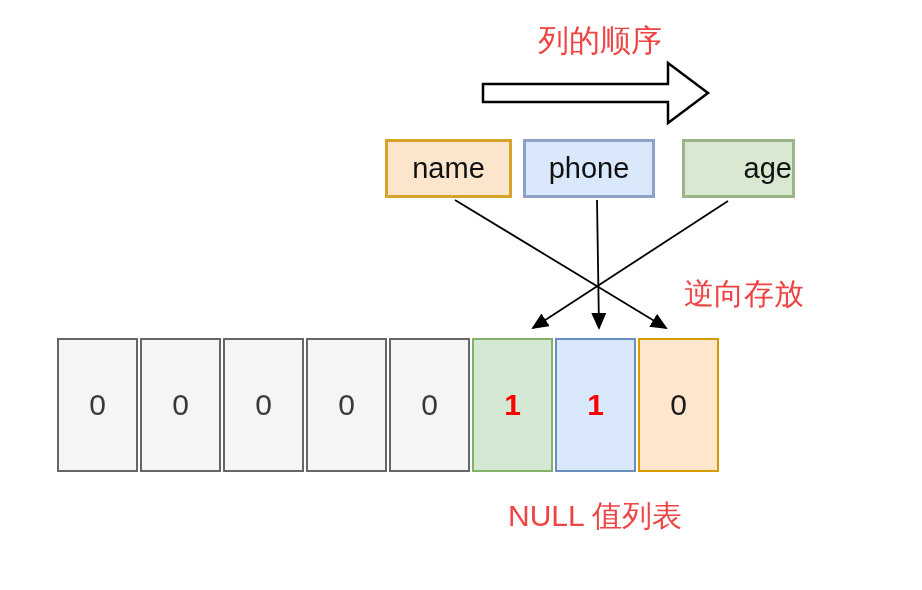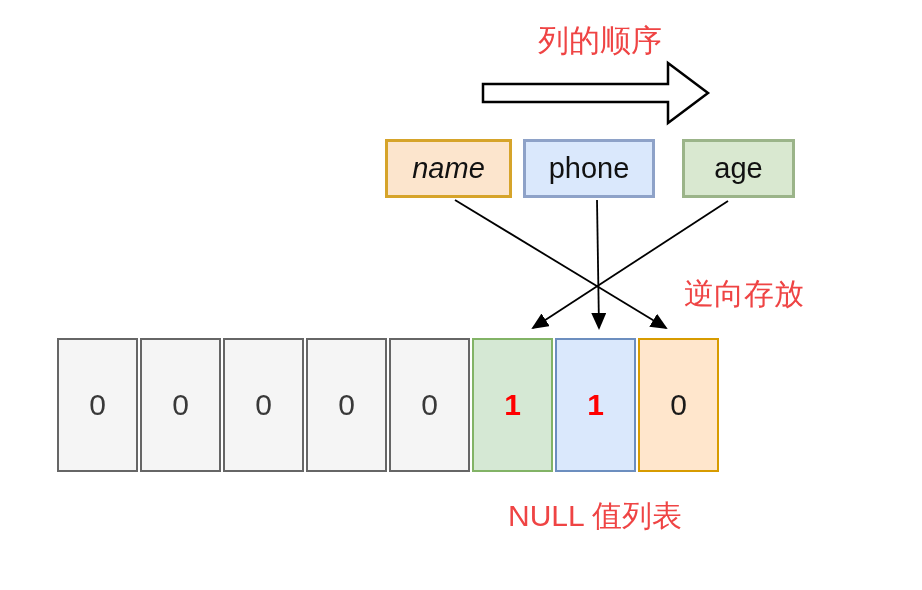--- a/index.html
+++ b/index.html
@@ -88,27 +88,27 @@
 
     <polygon points="483,84 668,84 668,63 708,93 668,123 668,102 483,102" fill="#ffffff" stroke="#000000" stroke-width="2.5" stroke-linejoin="miter"></polygon>
 
     <line x1="455" y1="200" x2="666" y2="328" stroke="#000000" stroke-width="1.8" marker-end="url(#arrowhead)"></line>
     <line x1="597" y1="200" x2="599" y2="328" stroke="#000000" stroke-width="1.8" marker-end="url(#arrowhead)"></line>
     <line x1="728" y1="201" x2="533" y2="328" stroke="#000000" stroke-width="1.8" marker-end="url(#arrowhead)"></line>
   </svg>
 
   <div class="label label-column-order">列的顺序</div>
 
-  <div class="chip chip-name" style="background: rgb(252, 229, 205); border-color: rgb(214, 164, 42); font-style: italic;">
+  <div class="chip chip-name" style="background: rgb(252, 229, 205); border-color: rgb(214, 164, 42);">
     <span>name</span>
   </div>
   <div class="chip chip-phone" style="background: rgb(218, 232, 252); border-color: rgb(142, 162, 200);">
     <span>phone</span>
   </div>
-  <div class="chip chip-age" style="background: rgb(217, 232, 208); border-color: rgb(155, 180, 137);">
+  <div class="chip chip-age" style="background: rgb(217, 232, 208); border-color: rgb(155, 180, 137); justify-content: flex-end;">
     <span>age</span>
   </div>
 
   <div class="label label-reverse">逆向存放</div>
 
   <div class="bit-row">
       <div class="cell" style="background: rgb(245, 245, 245); border-color: rgb(102, 102, 102); color: rgb(56, 56, 56);">0</div>
       <div class="cell" style="background: rgb(245, 245, 245); border-color: rgb(102, 102, 102); color: rgb(56, 56, 56);">0</div>
       <div class="cell" style="background: rgb(245, 245, 245); border-color: rgb(102, 102, 102); color: rgb(56, 56, 56);">0</div>
       <div class="cell" style="background: rgb(245, 245, 245); border-color: rgb(102, 102, 102); color: rgb(56, 56, 56);">0</div>

